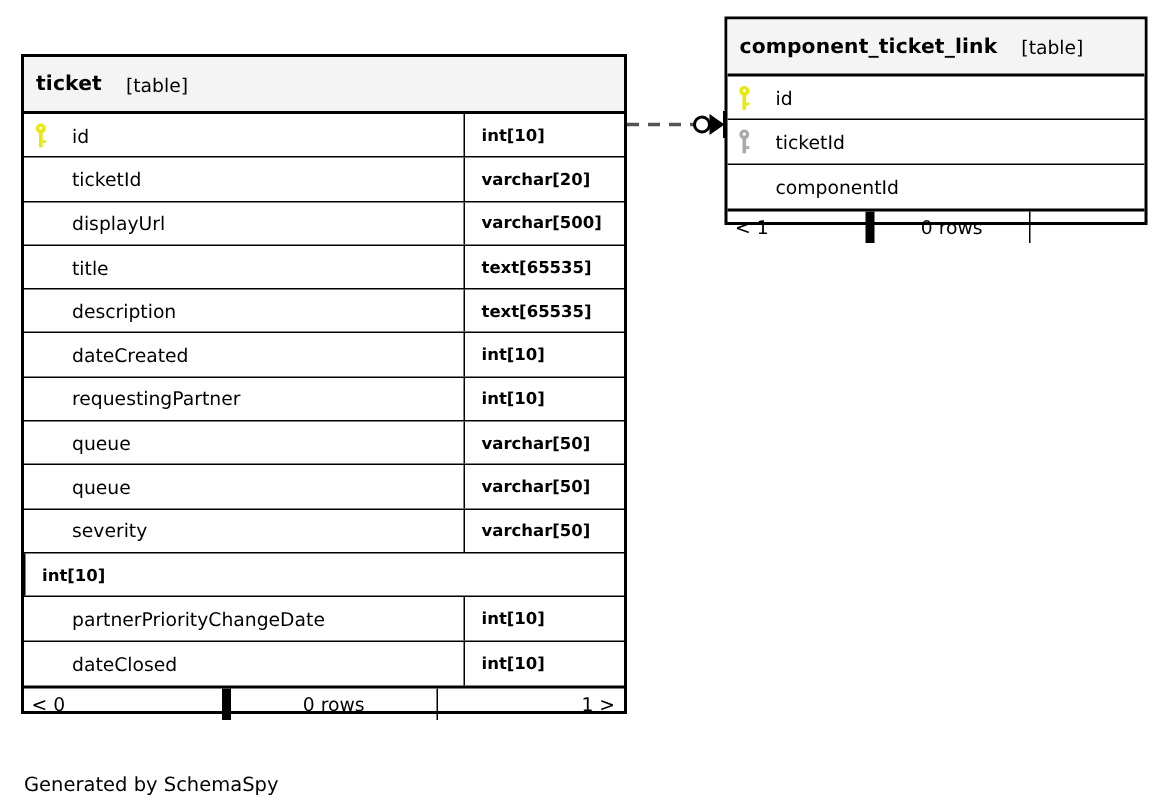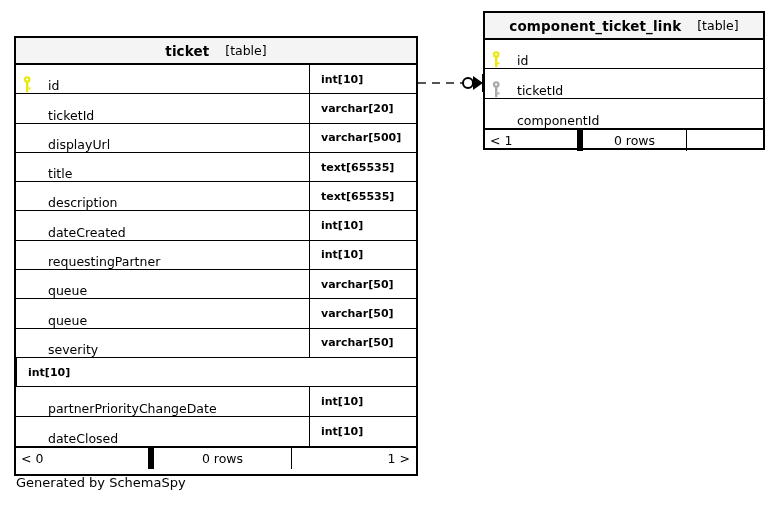--- a/index.html
+++ b/index.html
@@ -20,26 +20,26 @@
   .entity {
     position: absolute;
     background: #ffffff;
     border: 2px solid #000000;
     box-sizing: border-box;
   }
 
   .entity-header {
     display: flex;
     align-items: center;
-    justify-content: center;
+    justify-content: flex-start;
     background: #f4f4f4;
     border-bottom: 2px solid #000000;
     box-sizing: border-box;
     padding: 0 8px;
-    height: 27px;
+    height: 38px;
     gap: 16px;
   }
   .entity-name {
     font-weight: bold;
     font-size: 13.5px;
     letter-spacing: 0.1px;
     white-space: nowrap;
   }
   .entity-tag {
     font-size: 12.5px;
@@ -50,21 +50,21 @@
     display: flex;
     align-items: stretch;
     border-bottom: 1px solid #000000;
     box-sizing: border-box;
     height: 29.3px;
   }
   .row:last-of-type { border-bottom: none; }
 
   .cell-name {
     display: flex;
-    align-items: flex-end;
+    align-items: center;
     box-sizing: border-box;
     padding-left: 6px;
     overflow: hidden;
   }
   .cell-type {
     display: flex;
     align-items: center;
     box-sizing: border-box;
     padding-left: 11px;
     font-size: 11px;
@@ -291,13 +291,13 @@
 <svg class="connector" style="left:416px; top:68px;" width="70" height="30" viewBox="0 0 70 30">
 
   <line x1="2" y1="15" x2="48" y2="15" stroke="#555555" stroke-width="2.2" stroke-dasharray="8,6"></line>
 
   <circle cx="52" cy="15" r="5" fill="#ffffff" stroke="#000000" stroke-width="2"></circle>
 
   <path d="M 67,15 L 57,8 L 57,22 Z" fill="#000000"></path>
   <line x1="67" y1="6" x2="67" y2="24" stroke="#000000" stroke-width="2"></line>
 </svg>
 
-<div class="caption" style="left:16px; top:475px;">Generated by SchemaSpy</div>
+<div class="caption" style="left:16px; top:516px;">Generated by SchemaSpy</div>
 
 </body></html>

